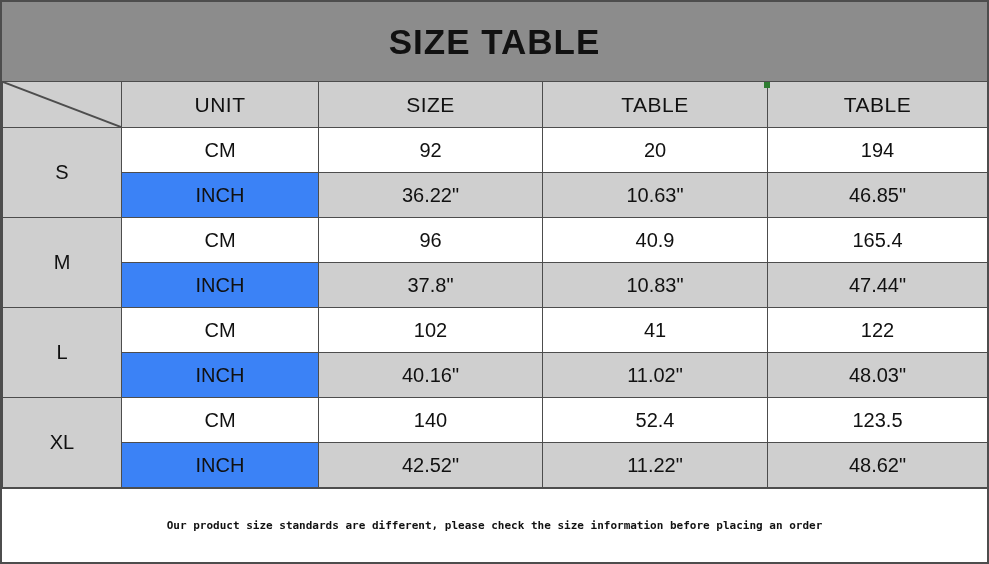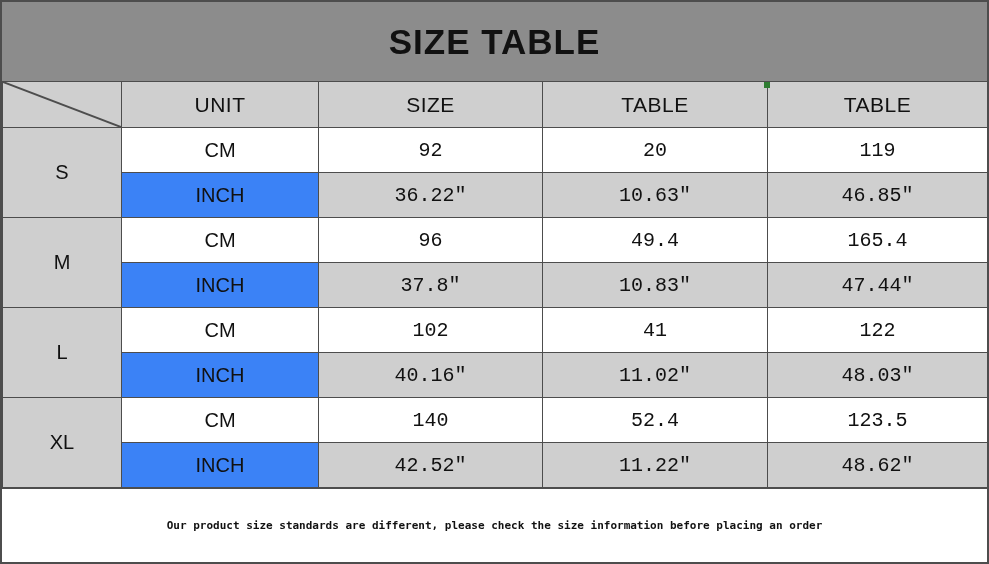--- a/index.html
+++ b/index.html
@@ -81,21 +81,21 @@
   }
   .size-cell {
     background: #cfcfcf;
     font-size: 21px;
   }
   .unit-cell {
     background: #ffffff;
     font-size: 20px;
   }
   .unit-cell.shaded { background: #3b82f6; }
-  .val-cell { background: #ffffff; font-family: Liberation Mono, monospace; }
+  .val-cell { background: #ffffff; }
   .val-cell.shaded { background: #cfcfcf; }
 
   
   .note-band {
     flex: 1 1 auto;
     background: #ffffff;
     border-top: 1px solid #4d4d4d;
     display: flex;
     align-items: center;
     justify-content: center;
@@ -147,34 +147,34 @@
         <td>SIZE</td>
         <td>TABLE</td>
         <td>TABLE</td>
       </tr>
 
       <tr>
         <td class="size-cell" rowspan="2">S</td>
         <td class="unit-cell">CM</td>
         <td class="val-cell">92</td>
         <td class="val-cell">20</td>
-        <td class="val-cell">119</td>
+        <td class="val-cell">194</td>
       </tr>
       <tr>
         <td class="unit-cell shaded">INCH</td>
         <td class="val-cell shaded">36.22"</td>
         <td class="val-cell shaded">10.63"</td>
         <td class="val-cell shaded">46.85"</td>
       </tr>
 
       <tr>
         <td class="size-cell" rowspan="2">M</td>
         <td class="unit-cell">CM</td>
         <td class="val-cell">96</td>
-        <td class="val-cell">49.4</td>
+        <td class="val-cell">40.9</td>
         <td class="val-cell">165.4</td>
       </tr>
       <tr>
         <td class="unit-cell shaded">INCH</td>
         <td class="val-cell shaded">37.8"</td>
         <td class="val-cell shaded">10.83"</td>
         <td class="val-cell shaded">47.44"</td>
       </tr>
 
       <tr>

